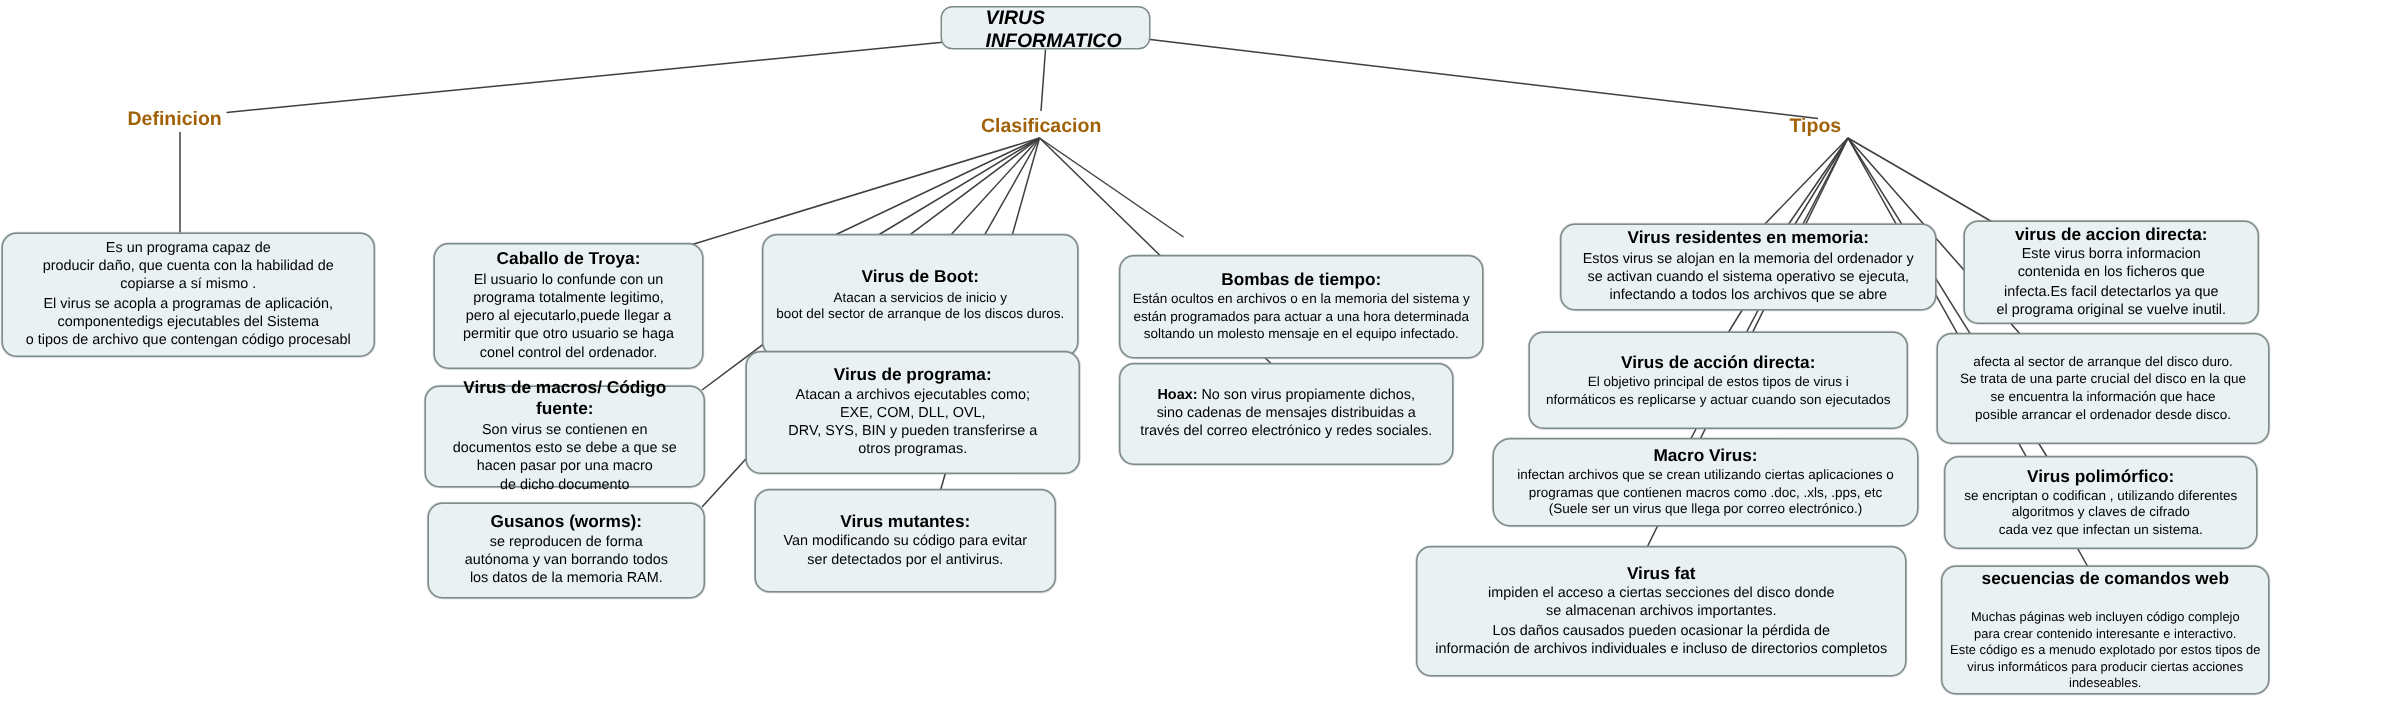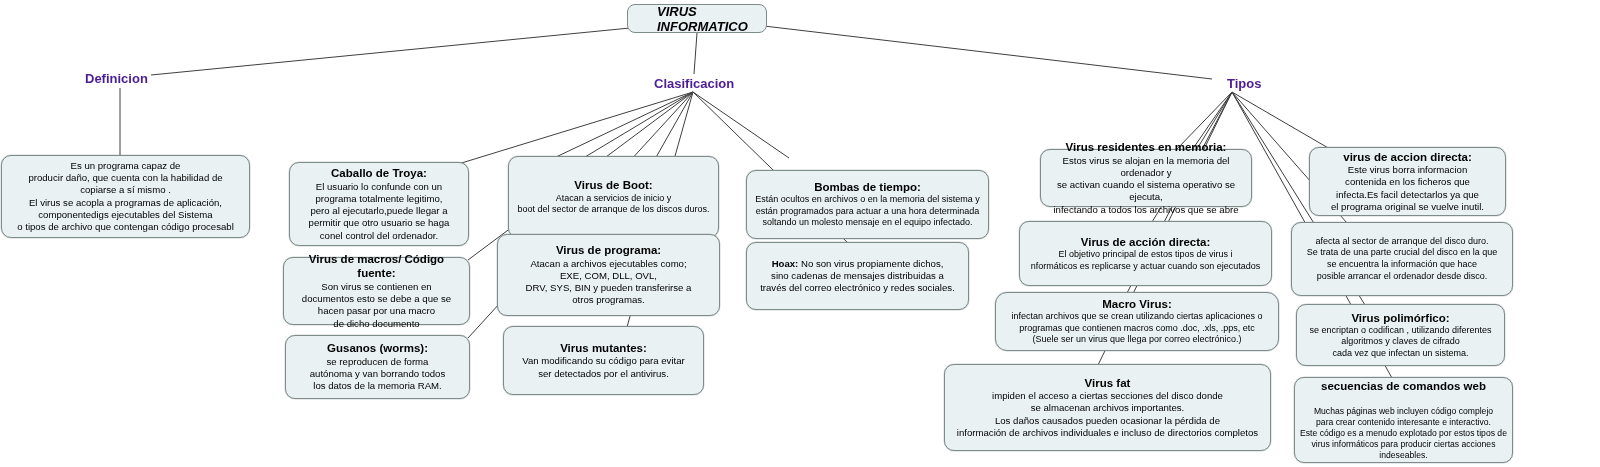--- a/index.html
+++ b/index.html
@@ -20,21 +20,21 @@
   .tight .node-body{font-size:9px;}
   .tighter .node-body{font-size:8.6px;}
   .root-node{
     position:absolute;box-sizing:border-box;
     background:var(--fill,#e9f1f2);
     border:1px solid var(--border,#7e8b8b);
     border-radius:8px;
     display:flex;align-items:center;justify-content:center;
     font-weight:bold;font-style:italic;font-size:13px;color:#000;padding-left:29px;
   }
-  .branch-label{position:absolute;font-weight:bold;font-size:13px;color:#4c1d95;white-space:nowrap;}
+  .branch-label{position:absolute;font-weight:bold;font-size:13px;color:#a16207;white-space:nowrap;}
   .inline-title{font-weight:bold;font-size:9.6px;}
 </style>
 </head>
 <body>
 
 <div id="canvas">
 
   <svg id="wires" viewBox="0 0 1600 467">
 
     <line x1="630" y1="28" x2="151" y2="75"></line>
@@ -60,21 +60,21 @@
     <line x1="1232" y1="92" x2="1330" y2="149"></line>
     <line x1="1232" y1="92" x2="1347" y2="223"></line>
     <line x1="1232" y1="92" x2="1365" y2="305"></line>
     <line x1="1232" y1="92" x2="1392" y2="378"></line>
   </svg>
 
   <div class="root-node" style="left:627px;top:4px;width:140px;height:29px;">VIRUS INFORMATICO</div>
 
   <div class="branch-label" style="left:85px;top:71px;">Definicion</div>
   <div class="branch-label" style="left:654px;top:76px;">Clasificacion</div>
-  <div class="branch-label" style="left:1227px;top:76px;text-align:right;">Tipos</div>
+  <div class="branch-label" style="left:1193px;top:76px;text-align:right;">Tipos</div>
 
   <div class="node" style="left:1px;top:155px;width:249px;height:83px;">
     <div class="node-body">Es un programa capaz de
 producir daño, que cuenta con la habilidad de
 copiarse a sí mismo .
 El virus se acopla a programas de aplicación,
 componentedigs ejecutables del Sistema
 o tipos de archivo que contengan código procesabl</div>
   </div>
 
@@ -128,21 +128,21 @@
 están programados para actuar a una hora determinada
 soltando un molesto mensaje en el equipo infectado.</div>
   </div>
 
   <div class="node" style="left:746px;top:242px;width:223px;height:68px;">
     <div class="node-body"><span class="inline-title">Hoax:</span> <span>No son virus propiamente dichos,
 sino cadenas de mensajes  distribuidas a
 través del correo electrónico y redes sociales.</span></div>
   </div>
 
-  <div class="node" style="left:1040px;top:149px;width:212px;height:58px;">
+  <div class="node" style="left:1040px;top:149px;width:251px;height:58px;">
     <div class="node-title">Virus residentes en memoria:</div>
     <div class="node-body">Estos virus se alojan en la memoria del ordenador y
 se activan cuando el sistema operativo se ejecuta,
 infectando a todos los archivos que se abre</div>
   </div>
 
   <div class="node tight" style="left:1019px;top:221px;width:253px;height:65px;">
     <div class="node-title">Virus de acción directa:</div>
     <div class="node-body">El objetivo principal de estos tipos de virus i
 nformáticos es replicarse y actuar cuando son ejecutados</div>

